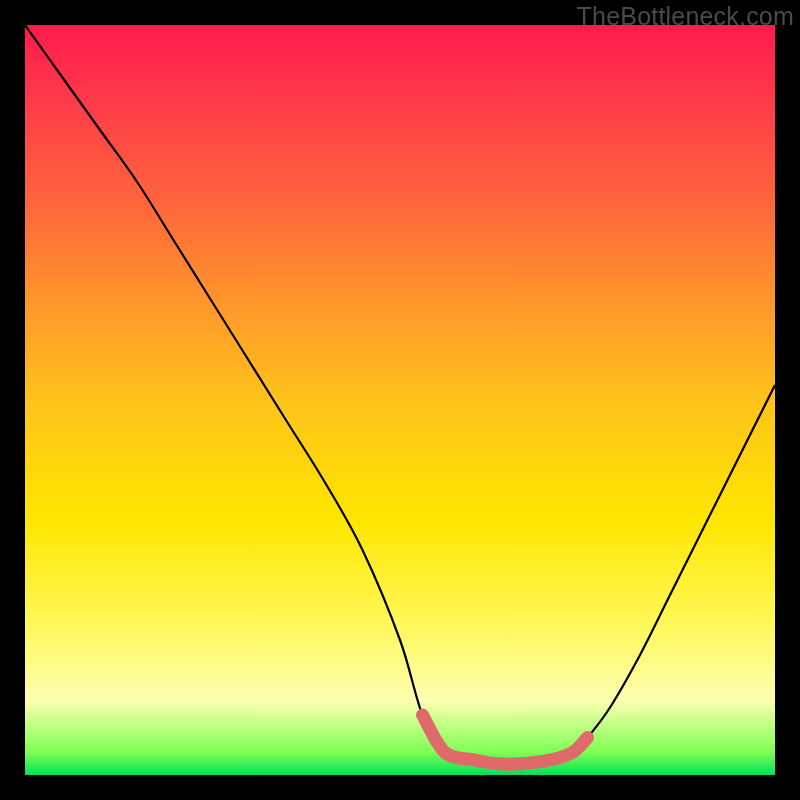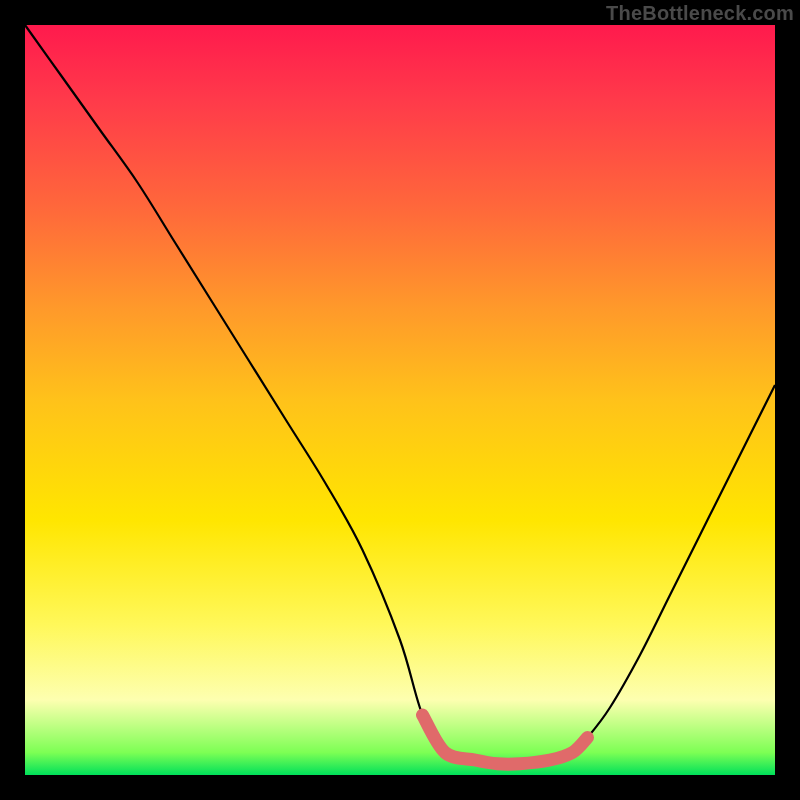--- a/index.html
+++ b/index.html
@@ -37,22 +37,22 @@
       #fdffb0 90%,
       #7dff54 97%,
       #00e05a 100%
     );
   }
   .watermark {
     position: absolute;
     top: 2px;
     right: 6px;
     color: #4a4a4a;
-    font-size: 20px;
-    font-weight: 700;
+    font-size: 25px;
+    font-weight: 400;
     letter-spacing: 0.2px;
     user-select: none;
   }
   svg.curve {
     position: absolute;
     left: 0;
     top: 0;
     width: 750px;
     height: 750px;
     overflow: visible;

